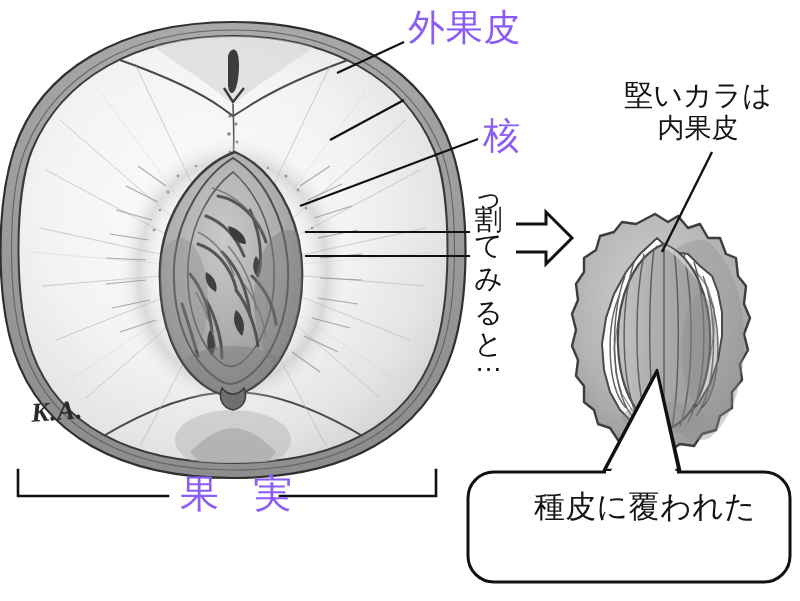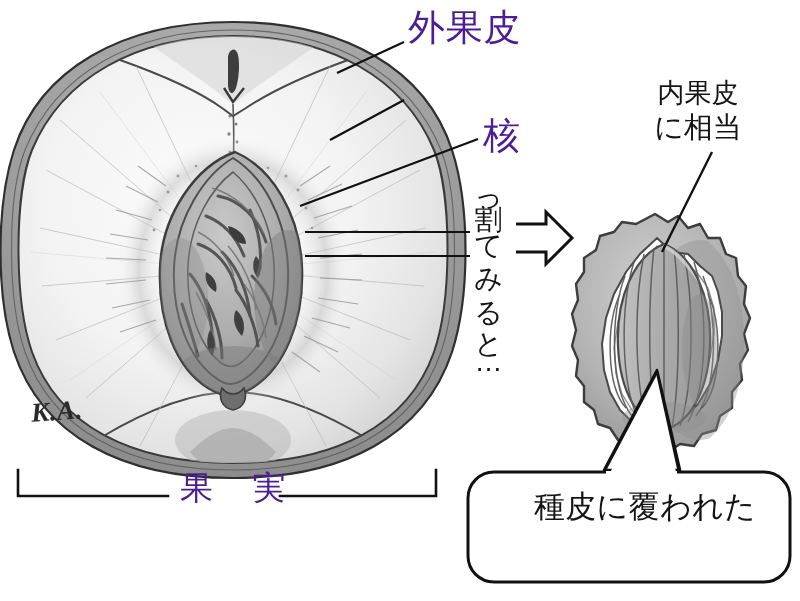--- a/index.html
+++ b/index.html
@@ -20,35 +20,34 @@
   }
   #art {
     position: absolute;
     left: 0;
     top: 0;
     width: 800px;
     height: 601px;
   }
   .lbl {
     position: absolute;
-    color: #4c1d95;
+    color: #8b5cf6;
     white-space: nowrap;
     line-height: 1.08;
     font-weight: 500;
     letter-spacing: 0.02em;
   }
   #lbl-exocarp { left: 408px; top: 8px;  font-size: 37px; }
   #lbl-mesocarp { left: 408px; top: 68px; font-size: 37px; }
   #lbl-pit      { left: 483px; top: 116px; font-size: 37px; }
 
   #lbl-fruit {
     left: 180px; top: 473px;
-    font-size: 33px;
+    font-size: 39px;
     letter-spacing: 0.30em;
-    font-family: Liberation Mono, monospace;
   }
 
   #grp-endocarp {
     position: absolute;
     left: 596px; top: 78px;
     width: 204px;
     text-align: center;
     color: #141414;
   }
   #grp-endocarp .l1 { font-size: 29px; line-height: 1.22; }
@@ -371,22 +370,22 @@
       <line x1="606" y1="473" x2="677" y2="473" stroke="#ffffff" stroke-width="4"></line>
     </g>
   </svg>
 
   <div class="lbl" id="lbl-exocarp">外果皮</div>
   <div class="lbl" id="lbl-pit">核</div>
 
   <div class="lbl" id="lbl-fruit">果 実</div>
 
   <div id="grp-endocarp">
+    <div class="l1">堅いカラは</div>
     <div class="l2">内果皮</div>
-    <div class="l3">に相当</div>
   </div>
 
   <div id="lbl-crack">割ってみると…</div>
 
   <div id="bubble-text">
     <div>種皮に覆われた</div>
   </div>
 
   <div id="sig">K.A.</div>
 </div>

